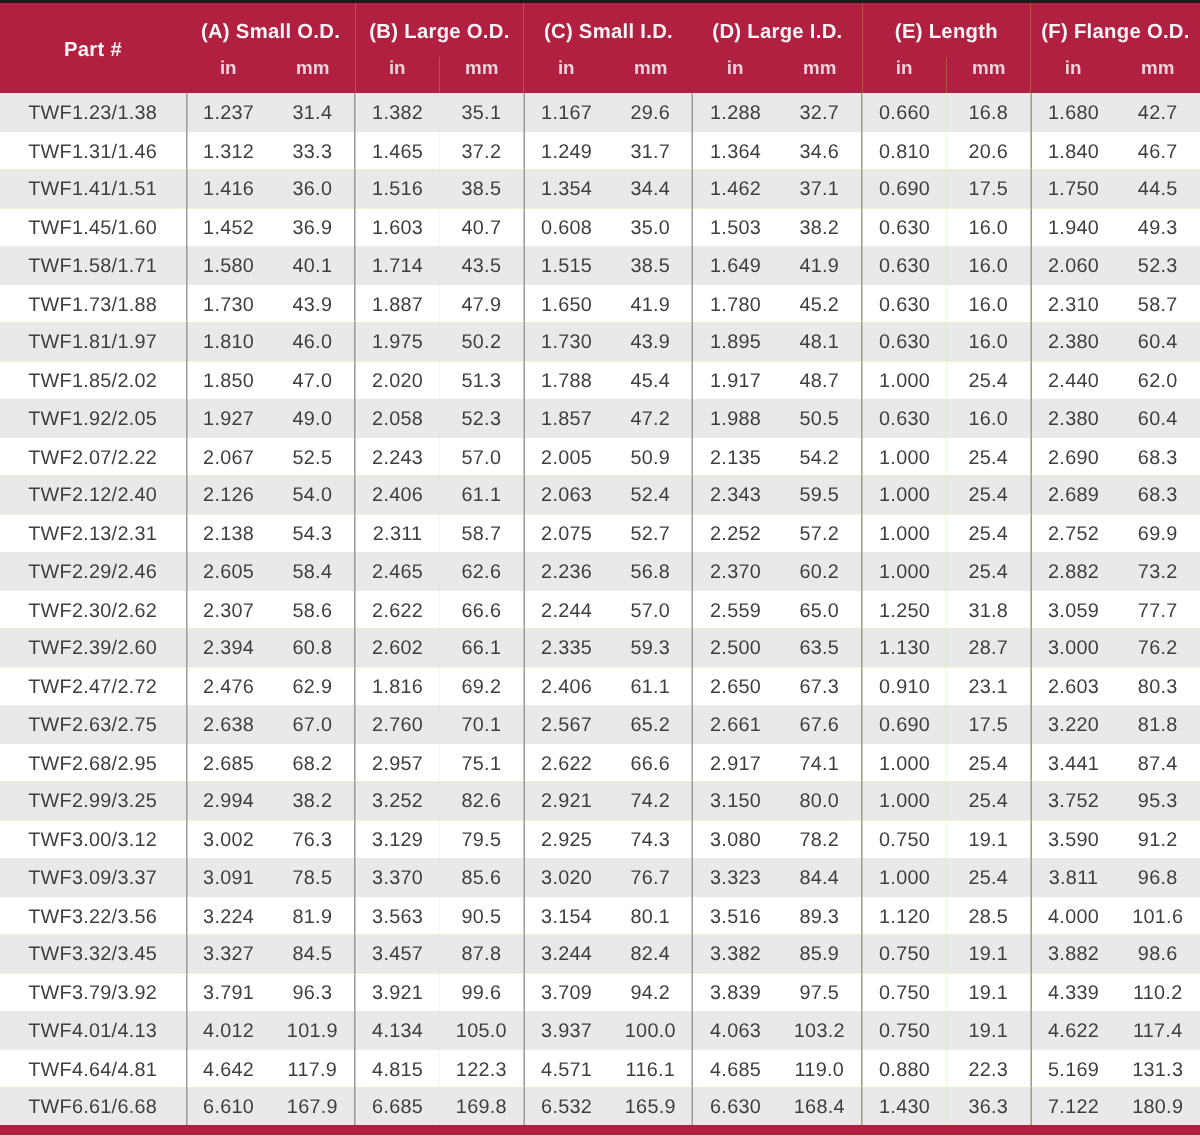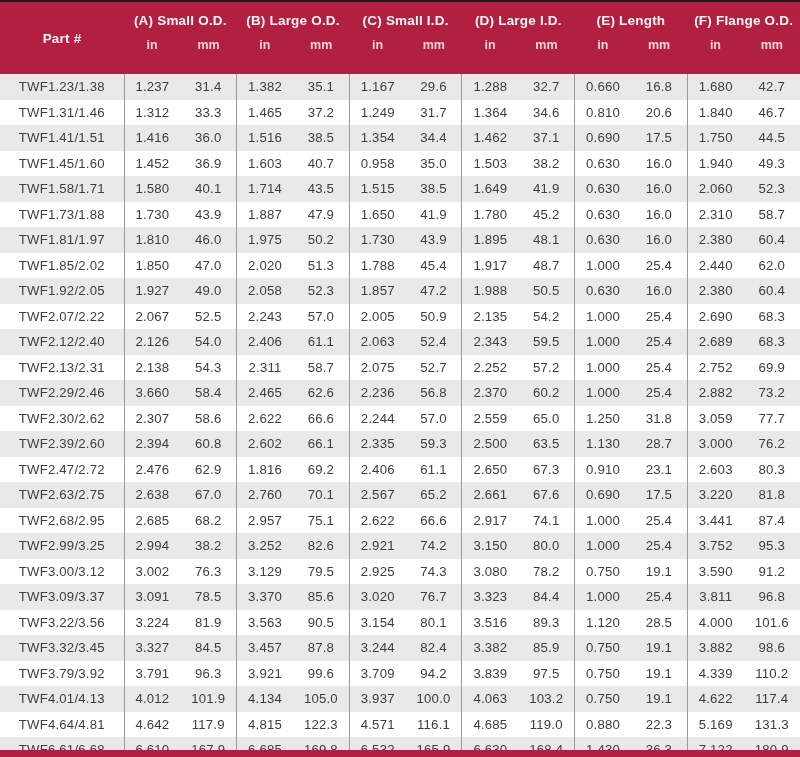--- a/index.html
+++ b/index.html
@@ -31,21 +31,21 @@
     color: var(--header-text, #fdf4f6);
     font-size: 13.5px;
     letter-spacing: 0.2px;
     vertical-align: middle;
   }
   tr.unit-row th {
     height: 21px;
     color: var(--unit-text, #f3d2da);
     font-size: 12.5px;
     vertical-align: top;
-    padding-bottom: 15px;
+    padding-bottom: 3px;
   }
   tbody td {
     height: 25.5px;
     padding: 0;
     text-align: center;
     vertical-align: middle;
     font-size: 13.2px;
     color: var(--body-text, #3e3e3e);
     letter-spacing: 0.2px;
   }
@@ -149,21 +149,21 @@
           <td>17.5</td>
           <td class="group-start">1.750</td>
           <td>44.5</td>
         </tr>
         <tr>
           <td>TWF1.45/1.60</td>
           <td class="group-start">1.452</td>
           <td>36.9</td>
           <td class="group-start">1.603</td>
           <td>40.7</td>
-          <td class="group-start">0.958</td>
+          <td class="group-start">0.608</td>
           <td>35.0</td>
           <td class="group-start">1.503</td>
           <td>38.2</td>
           <td class="group-start">0.630</td>
           <td>16.0</td>
           <td class="group-start">1.940</td>
           <td>49.3</td>
         </tr>
         <tr>
           <td>TWF1.58/1.71</td>
@@ -280,21 +280,21 @@
           <td>52.7</td>
           <td class="group-start">2.252</td>
           <td>57.2</td>
           <td class="group-start">1.000</td>
           <td>25.4</td>
           <td class="group-start">2.752</td>
           <td>69.9</td>
         </tr>
         <tr>
           <td>TWF2.29/2.46</td>
-          <td class="group-start">3.660</td>
+          <td class="group-start">2.605</td>
           <td>58.4</td>
           <td class="group-start">2.465</td>
           <td>62.6</td>
           <td class="group-start">2.236</td>
           <td>56.8</td>
           <td class="group-start">2.370</td>
           <td>60.2</td>
           <td class="group-start">1.000</td>
           <td>25.4</td>
           <td class="group-start">2.882</td>

